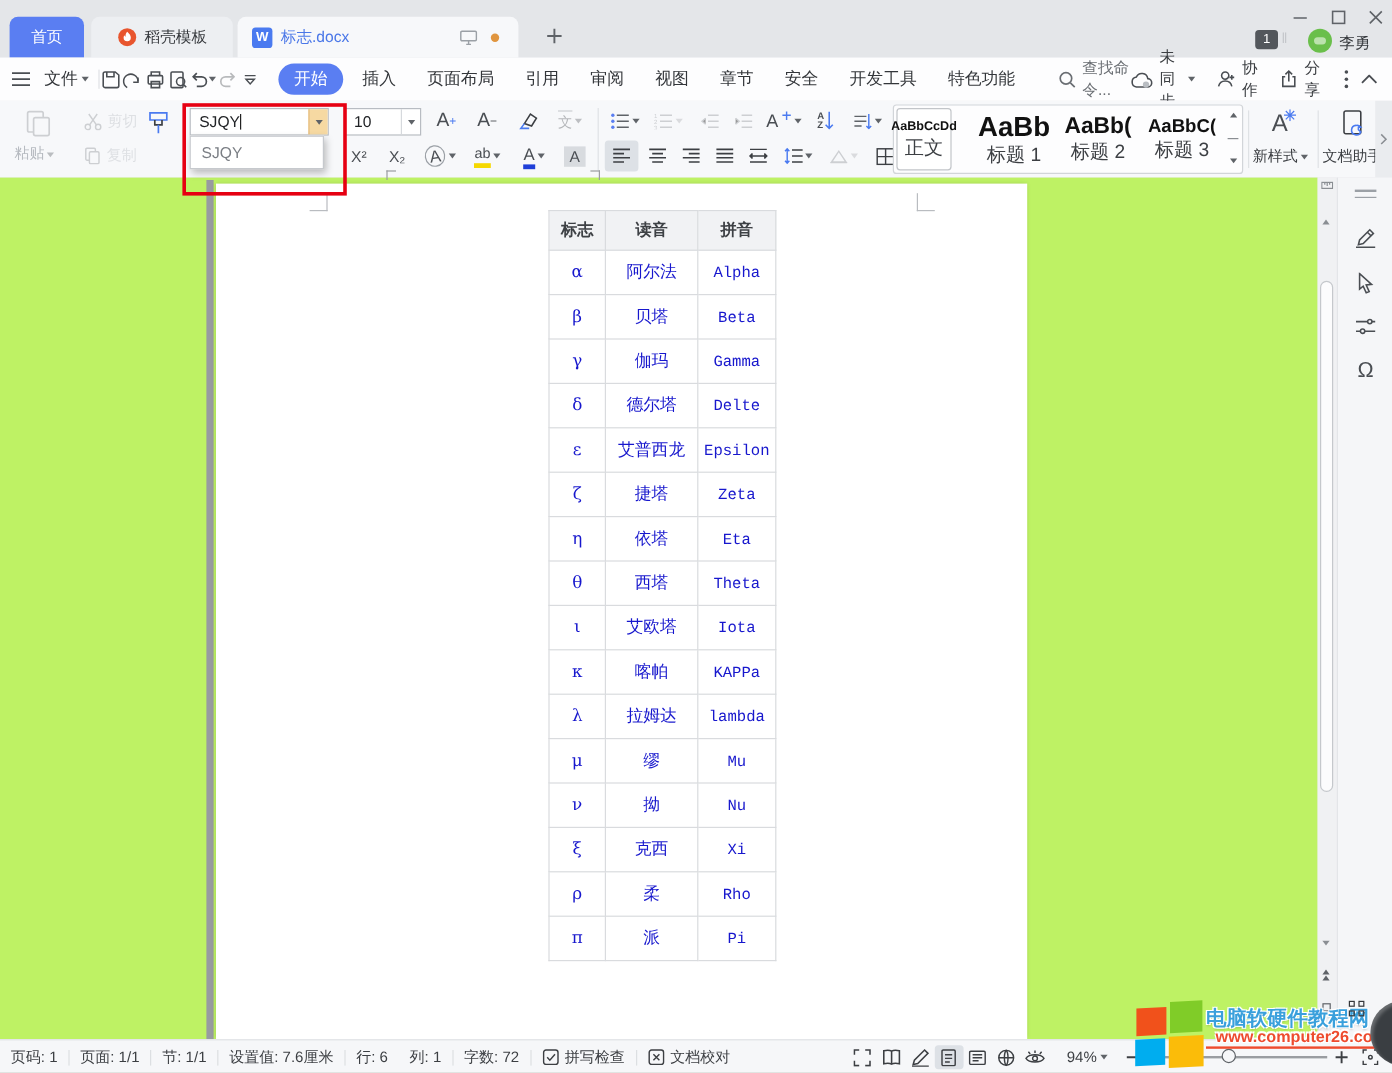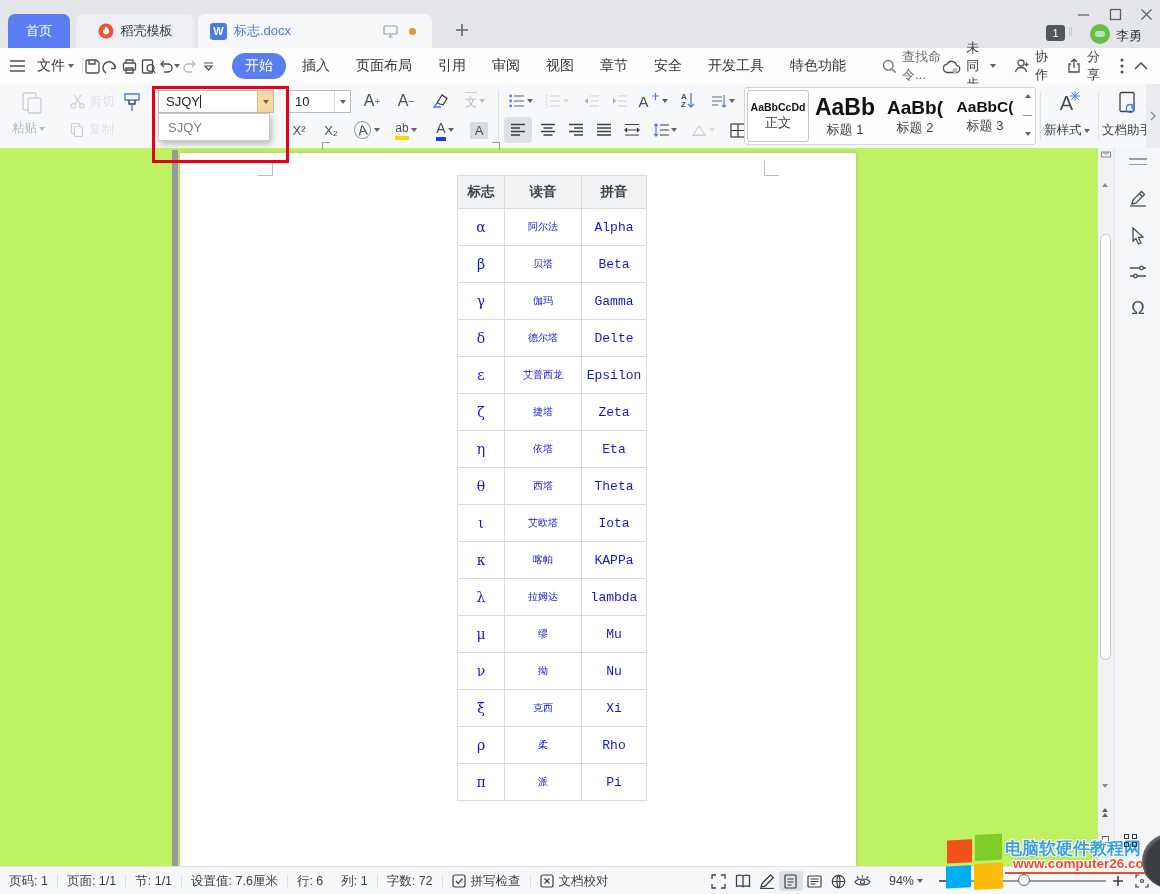--- a/index.html
+++ b/index.html
@@ -36,38 +36,38 @@
   .active-bg{background:#dde1e6;}
   .combo{position:absolute;background:#fff;border:1px solid #b8bcc2;display:flex;box-sizing:border-box;height:23px;align-items:center;}
   .combo .val{flex:1;padding-left:7px;font-size:13px;color:#212326;white-space:nowrap;overflow:hidden;}
   .caret-line{display:inline-block;width:1px;height:13px;background:#222;vertical-align:-2px;}
   .combo .arrow{width:15px;height:100%;display:flex;align-items:center;justify-content:center;border-left:1px solid #d6d9dd;}
   .arrow-orange{background:#f6d9a2;border-left:1px solid #e4bd80 !important;}
   .redbox{position:absolute;left:152px;top:2px;width:131px;height:71px;border:3px solid #e60012;z-index:6;pointer-events:none;}
   .fontdrop{position:absolute;left:158px;top:29px;width:110px;height:26px;background:#fff;border:1px solid #c6c9cd;box-shadow:2px 3px 6px rgba(0,0,0,.25);z-index:5;display:flex;align-items:center;}
   .fontdrop span{padding-left:9px;color:#7a7e84;font-size:13px;}
   .stylebox{position:absolute;top:4px;height:52px;display:flex;flex-direction:column;align-items:center;justify-content:center;cursor:pointer;}
-  .stylebox .lbl{font-size:13px;color:#3c3f43;margin-top:0;text-align:right;}
+  .stylebox .lbl{font-size:16px;color:#3c3f43;margin-top:0;text-align:right;}
   .gallery{position:absolute;left:744px;top:3px;width:290px;height:56px;border:1px solid #d2d5d9;border-radius:3px;background:#fdfdfe;}
   .tri{width:0;height:0;border-left:4px solid transparent;border-right:4px solid transparent;}
   .tri.down{border-top:5px solid #5f6368;}
   .tri.up{border-bottom:5px solid #5f6368;}
   .tri.small.down{border-left-width:3px;border-right-width:3px;border-top-width:4px;}
   .tri.small.up{border-left-width:3px;border-right-width:3px;border-bottom-width:4px;}
   
   .docarea{position:absolute;left:0;top:148px;width:1098px;height:718px;background:#bef264;}
   .page{position:absolute;left:180px;top:5px;width:676px;height:713px;background:#fff;box-shadow:0 0 4px rgba(0,0,0,.18);}
   .leftstrip{position:absolute;left:172px;top:2px;width:6px;height:716px;background:#989ba0;}
   .cropmark{position:absolute;width:14px;height:14px;}
   .gtable{border-collapse:collapse;position:absolute;left:277px;top:22px;}
   .gtable td,.gtable th{border:1px solid #d9dbde;text-align:center;padding:0;}
   .gtable th{background:#f1f2f4;color:#3e4145;font-size:13.5px;font-weight:bold;height:32px;}
   .gtable td{height:36px;color:#1717cd;}
   .col-sym{width:46px;font-family:"DejaVu Serif",serif;font-size:14px;}
-  .col-read{width:76px;font-size:10px;}
+  .col-read{width:76px;font-size:14px;}
   .col-pin{width:64px;font-family:"Liberation Mono",monospace;font-size:13px;}
   
   .scrollbar{position:absolute;left:1098px;top:0;width:16px;height:718px;background:#f0f1f3;}
   .thumb{position:absolute;left:2px;top:86px;width:11px;height:426px;background:#fcfcfd;border:1px solid #c5c8cc;border-radius:6px;box-sizing:border-box;}
   .rsidebar{position:absolute;left:1114px;top:0;width:46px;height:718px;background:#f5f6f8;border-left:1px solid #e3e5e8;}
   .rsicon{position:absolute;left:11px;width:24px;height:24px;display:flex;align-items:center;justify-content:center;color:#4a4e53;cursor:pointer;}
   
   .statusbar{position:absolute;left:0;top:866px;width:1160px;height:28px;background:#f6f7f9;border-top:1px solid #e1e3e6;display:flex;align-items:center;font-size:12.5px;color:#3c3f43;}
   .sitem{padding:0 9px;white-space:nowrap;cursor:pointer;}
   .ssep{width:1px;height:13px;background:#dcdfe2;}
@@ -463,21 +463,21 @@
     </div>
     <div class="tbtn" style="left:724px;top:33px;width:36px;height:26px;gap:2px;">
       <svg width="16" height="15" viewBox="0 0 16 15" fill="none" stroke="#3c3f43" stroke-width="1.2">
           <rect x="1" y="1" width="14" height="13"></rect>
           <path d="M8 1v13M1 7.5h14"></path>
         </svg>
       <span class="tri small down"></span>
     </div>
 
     <div class="gallery">
-        <div class="stylebox" style="left: 2px; width: 62px; top: 2px; border: 1px solid rgb(194, 197, 201); border-radius: 3px; background: rgb(255, 255, 255); box-sizing: border-box;">
+        <div class="stylebox" style="left: 2px; width: 46px; top: 2px; border: 1px solid rgb(194, 197, 201); border-radius: 3px; background: rgb(255, 255, 255); box-sizing: border-box;">
           <div style="font-weight: bold; color: rgb(17, 17, 17); white-space: nowrap; overflow: hidden; font-size: 10.5px; line-height: 14.5px;">AaBbCcDd</div>
           <div class="lbl">正文</div>
         </div>
         <div class="stylebox" style="left: 66px; width: 68px; top: 2px;">
           <div style="font-weight: bold; color: rgb(17, 17, 17); white-space: nowrap; overflow: hidden; font-size: 23px; line-height: 27px;">AaBb</div>
           <div class="lbl">标题 1</div>
         </div>
         <div class="stylebox" style="left: 136px; width: 68px; top: 2px;">
           <div style="font-weight: bold; color: rgb(17, 17, 17); white-space: nowrap; overflow: hidden; font-size: 19px; line-height: 23px;">AaBb(</div>
           <div class="lbl">标题 2</div>

